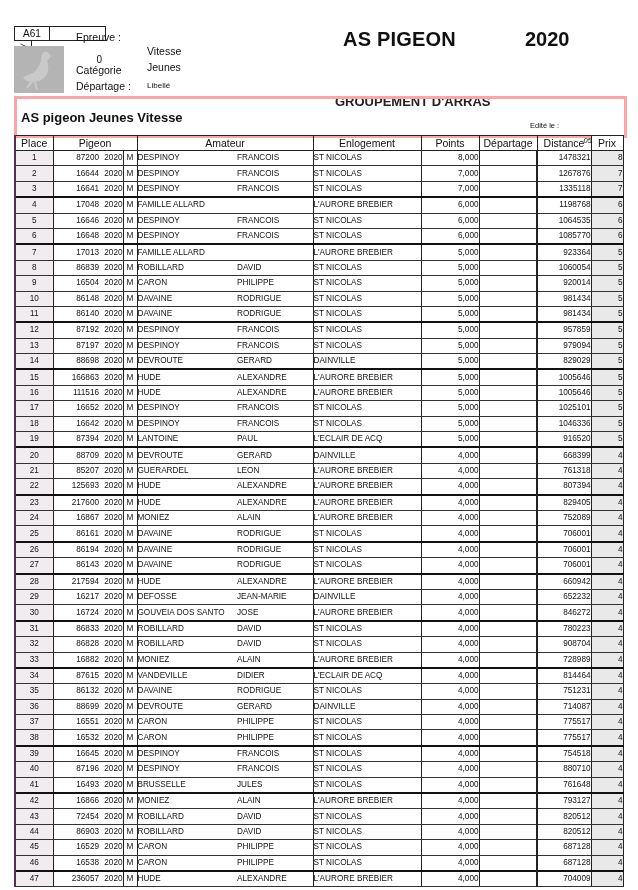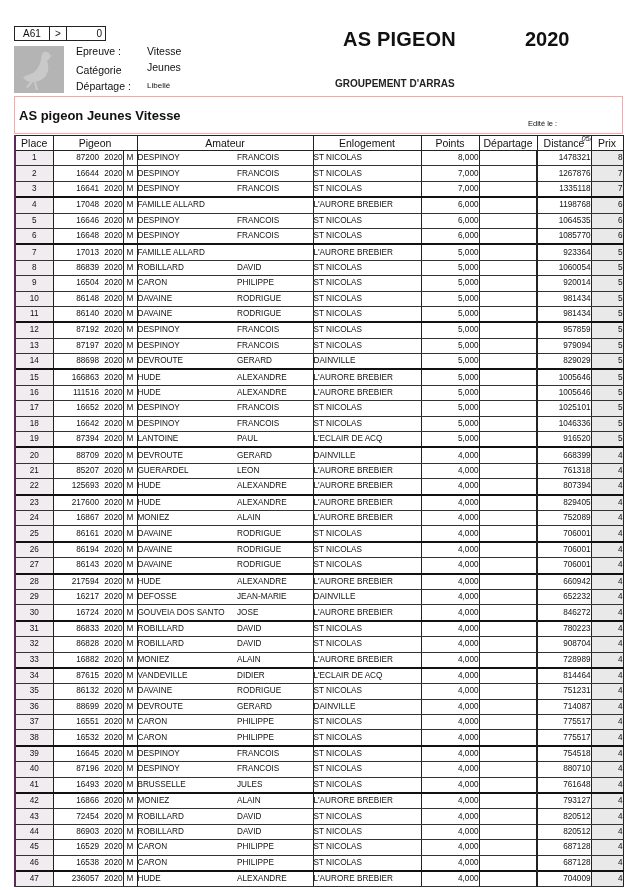--- a/index.html
+++ b/index.html
@@ -1,29 +1,29 @@
 <!DOCTYPE html>
 <html><head>
 <meta charset="utf-8">
 <style>
   html, body { margin: 0; padding: 0; background: #ffffff; }
   body { width: 638px; height: 890px; position: relative; overflow: hidden;
          font-family: "Liberation Sans", sans-serif; color: #111; }
-  .abs { position: absolute; }
+  .abs { position: absolute; flex-direction: column; }
   .code-box { left: 14px; top: 26px; width: 90px; height: 13px; border: 1px solid #222;
               display: flex; font-size: 10px; line-height: 13px; }
   .code-box span { display: block; border-right: 1px solid #222; text-align: center; }
   .code-box span:last-child { border-right: none; text-align: right; padding-right: 3px; }
   .thumb { left: 14px; top: 46px; width: 50px; height: 47px; background: #b4b4b4; overflow: hidden; }
   .lbl { font-size: 10.5px; }
   .val { font-size: 10.5px; }
   .title-main { left: 343px; top: 28px; font-size: 20px; font-weight: bold; letter-spacing: 0.2px; }
   .title-year { left: 525px; top: 28px; font-size: 20px; font-weight: bold; }
-  .group { left: 335px; top: 78px; font-size: 10px; font-weight: bold; color: #222; }
-  .title-box { left: 14px; top: 96px; width: 607px; height: 36px; border: 1px solid #fca5a5; }
+  .group { left: 335px; top: 94px; font-size: 13px; font-weight: bold; color: #222; }
+  .title-box { left: 14px; top: 96px; width: 607px; height: 36px; border: 3px solid #fca5a5; }
   .title-box .t { position: absolute; left: 4px; top: 11px; font-size: 13px; font-weight: bold; }
   .title-box .ed-l { position: absolute; left: 513px; top: 22px; font-size: 7.5px; }
   .title-box .ed-v { position: absolute; right: 3px; top: 37px; font-size: 7.5px; font-style: italic; }
 
   table.res { position: absolute; left: 14px; top: 135px; border-collapse: collapse;
               table-layout: fixed; width: 608px; }
   table.res th { font-weight: normal; font-size: 10.5px; height: 14px; border: 1px solid #222;
                  padding: 0; text-align: center; line-height: 14px; }
   table.res td { font-size: 8.2px; height: 14.4px; line-height: 14px; padding: 0; border-top: 1px solid #333;
                  border-bottom: 1px solid #333; white-space: nowrap; overflow: hidden; }
@@ -51,21 +51,21 @@
 </div>
 
 <div class="abs thumb">
   <svg width="50" height="47" viewBox="0 0 50 47">
     <path d="M30 6 C34 5 37 8 36 12 L33 15 C35 20 35 26 31 31 C27 35 22 36 19 36 L14 42 L12 41 L16 36 C12 35 10 33 9 31 L19 27 C23 24 26 19 27 14 C27 10 28 7 30 6 Z" fill="#c9c9c9"></path>
     <path d="M20 36 L22 44 L24 44 L22 36 Z" fill="#c9c9c9"></path>
     <path d="M35 9 L39 10 L35 11 Z" fill="#c9c9c9"></path>
   </svg>
 </div>
 
-<div class="abs lbl" style="left:76px; top:45px;">Epreuve  :</div>
+<div class="abs lbl" style="left:76px; top:31px;">Epreuve  :</div>
 <div class="abs val" style="left:147px; top:45px;">Vitesse</div>
 <div class="abs lbl" style="left:76px; top:64px;">Catégorie</div>
 <div class="abs val" style="left:147px; top:61px;">Jeunes</div>
 <div class="abs lbl" style="left:76px; top:80px;">Départage :</div>
 <div class="abs val" style="left:147px; top:81px; font-size:8px;">Libellé</div>
 
 <div class="abs title-main">AS PIGEON</div>
 <div class="abs title-year">2020</div>
 <div class="abs group">GROUPEMENT D'ARRAS</div>
 

